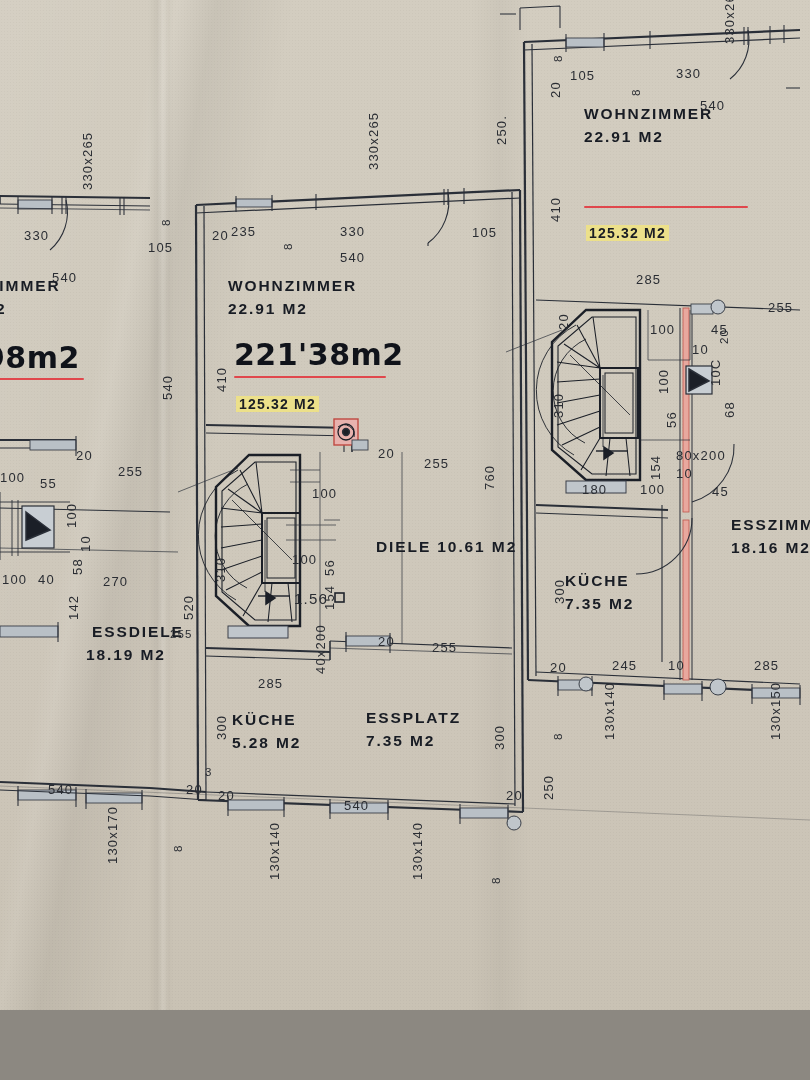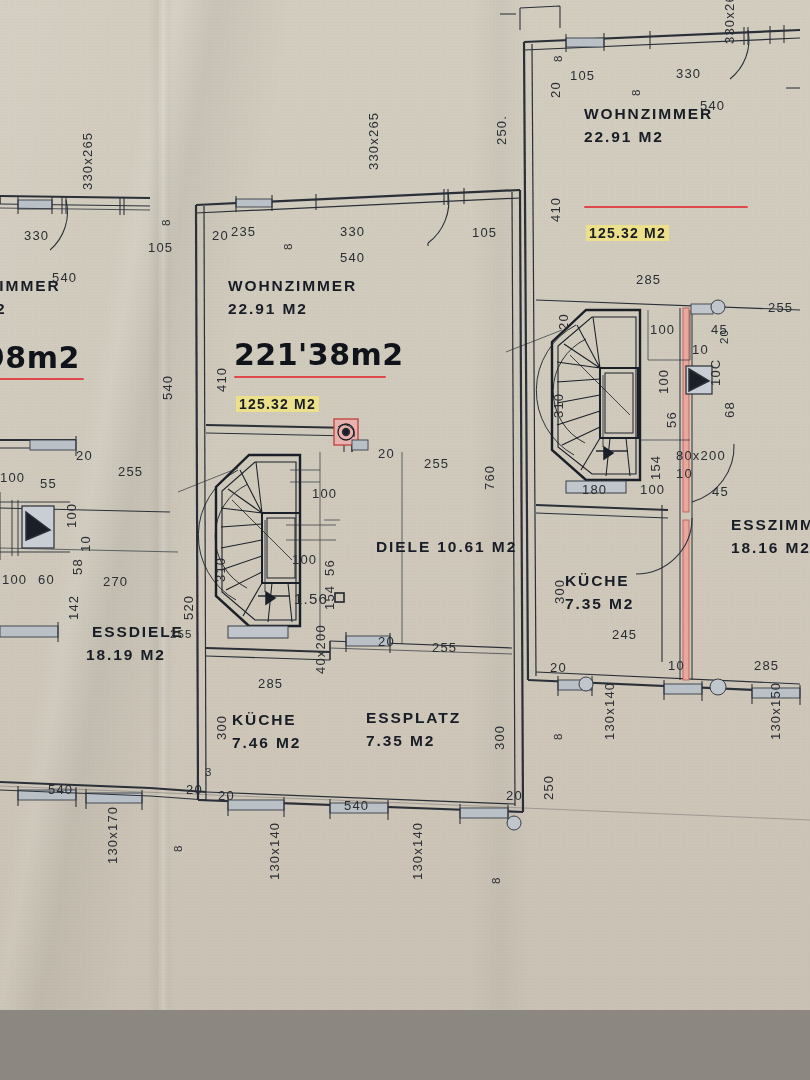--- a/index.html
+++ b/index.html
@@ -301,21 +301,21 @@
 
   <div class="txt room" style="left:584px;top:105px">WOHNZIMMER</div>
   <div class="txt room" style="left:584px;top:128px">22.91 M2</div>
 
   <div class="txt room" style="left:-12px;top:277px">ZIMMER</div>
   <div class="txt room" style="left:-4px;top:300px">2</div>
 
   <div class="txt room" style="left:376px;top:538px">DIELE 10.61 M2</div>
 
   <div class="txt room" style="left:232px;top:711px">KÜCHE</div>
-  <div class="txt room" style="left:232px;top:734px">7.46 M2</div>
+  <div class="txt room" style="left:232px;top:734px">5.28 M2</div>
 
   <div class="txt room" style="left:366px;top:709px">ESSPLATZ</div>
   <div class="txt room" style="left:366px;top:732px">7.35 M2</div>
 
   <div class="txt room" style="left:92px;top:623px">ESSDIELE</div>
   <div class="txt room" style="left:86px;top:646px">18.19 M2</div>
 
   <div class="txt room" style="left:731px;top:516px">ESSZIMME</div>
   <div class="txt room" style="left:731px;top:539px">18.16 M2</div>
 
@@ -374,21 +374,21 @@
       <div class="txt dim rot90" style="left: 722px; top: 418px;">68</div>
       <div class="txt dim rot90" style="left: 551px; top: 418px;">310</div>
       <div class="txt dim rot90" style="left: 648px; top: 480px;">154</div>
       <div class="txt dim" style="left: 676px; top: 448px;">80x200</div>
       <div class="txt dim" style="left: 582px; top: 482px;">180</div>
       <div class="txt dim" style="left: 676px; top: 466px;">10</div>
       <div class="txt dim" style="left: 640px; top: 482px;">100</div>
       <div class="txt dim" style="left: 712px; top: 484px;">45</div>
       <div class="txt dim rot90" style="left: 552px; top: 604px;">300</div>
       <div class="txt dim" style="left: 550px; top: 660px;">20</div>
-      <div class="txt dim" style="left: 612px; top: 627px; text-align: right;">245</div>
+      <div class="txt dim" style="left: 612px; top: 658px; text-align: right;">245</div>
       <div class="txt dim" style="left: 668px; top: 658px;">10</div>
       <div class="txt dim" style="left: 754px; top: 658px;">285</div>
       <div class="txt dim-s rot90" style="left: 552px; top: 740px;">8</div>
       <div class="txt dim rot90" style="left: 602px; top: 740px;">130x140</div>
       <div class="txt dim rot90" style="left: 768px; top: 740px;">130x150</div>
       <div class="txt dim rot90" style="left: 541px; top: 800px;">250</div>
       <div class="txt dim" style="left: 424px; top: 456px;">255</div>
       <div class="txt dim rot90" style="left: 482px; top: 490px;">760</div>
       <div class="txt dim" style="left: 378px; top: 446px;">20</div>
       <div class="txt dim" style="left: 312px; top: 486px;">100</div>
@@ -415,21 +415,21 @@
       <div class="txt dim-s rot90" style="left: 172px; top: 852px;">8</div>
       <div class="txt dim rot90" style="left: 267px; top: 880px;">130x140</div>
       <div class="txt dim rot90" style="left: 410px; top: 880px;">130x140</div>
       <div class="txt dim" style="left: 0px; top: 470px;">100</div>
       <div class="txt dim" style="left: 40px; top: 476px;">55</div>
       <div class="txt dim" style="left: 76px; top: 448px;">20</div>
       <div class="txt dim rot90" style="left: 64px; top: 528px;">100</div>
       <div class="txt dim rot90" style="left: 78px; top: 552px;">10</div>
       <div class="txt dim rot90" style="left: 70px; top: 575px;">58</div>
       <div class="txt dim" style="left: 2px; top: 572px;">100</div>
-      <div class="txt dim" style="left: 38px; top: 572px;">60</div>
+      <div class="txt dim" style="left: 38px; top: 572px;">40</div>
       <div class="txt dim rot90" style="left: 66px; top: 620px;">142</div>
       <div class="txt dim" style="left: 103px; top: 574px;">270</div>
       <div class="txt dim" style="left: 118px; top: 464px;">255</div>
     </div>
 
   <div id="footer"></div>
 
 </div>
 
 </body></html>

